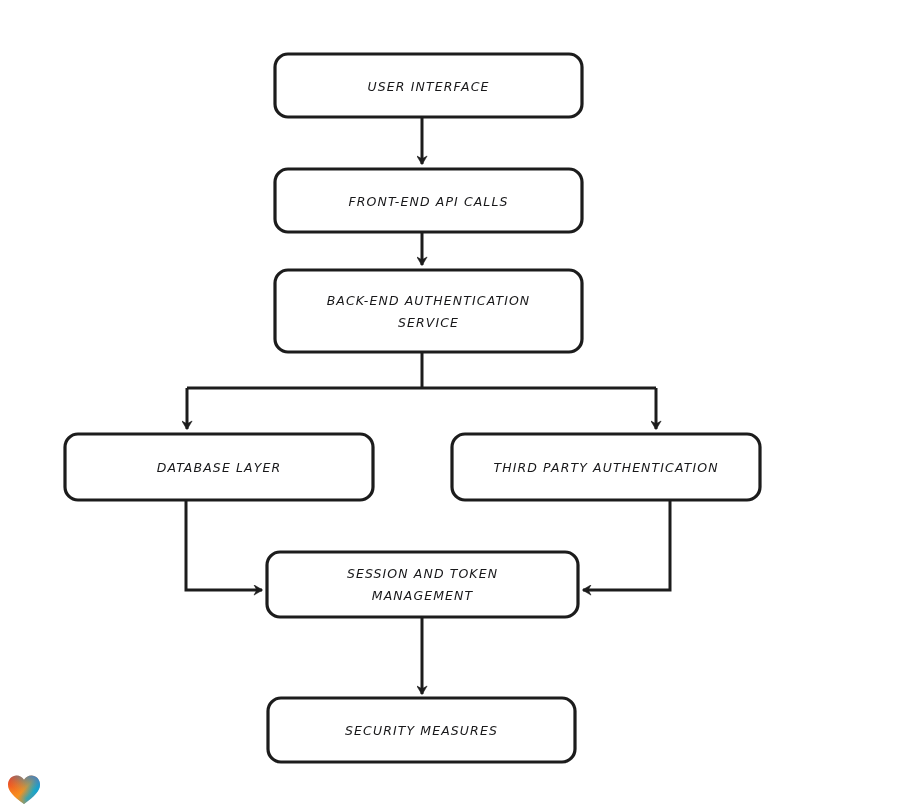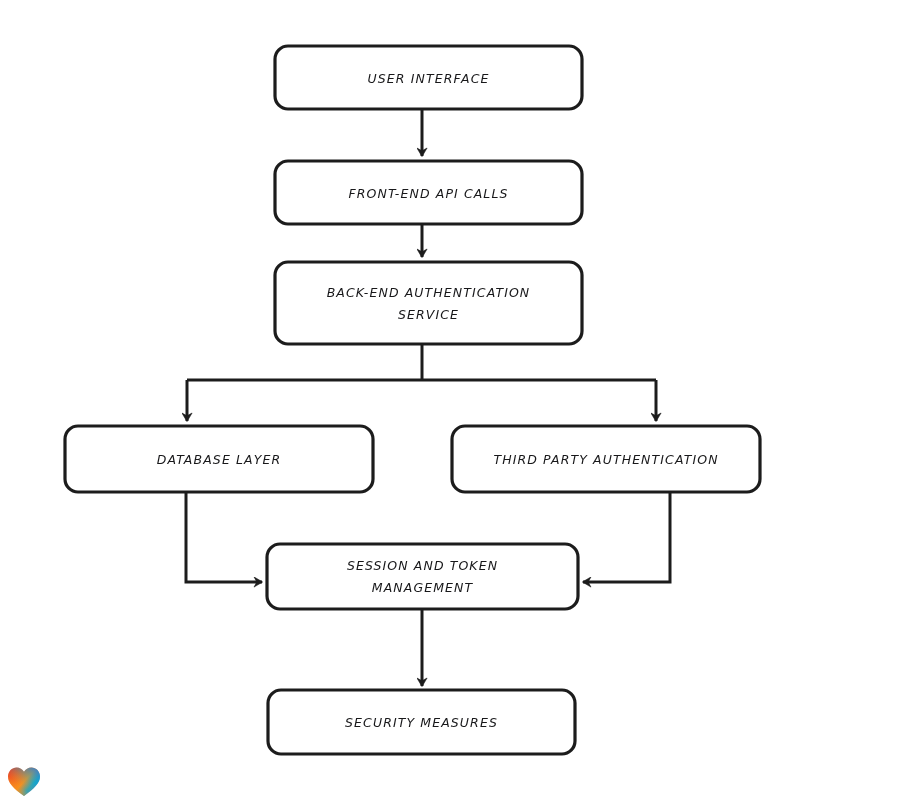--- a/index.html
+++ b/index.html
@@ -10,21 +10,21 @@
   }
   body {
     width: 911px;
     height: 810px;
     position: relative;
     overflow: hidden;
     font-family: "DejaVu Sans", sans-serif;
   }
   #canvas {
     position: absolute;
-    top: 4px; left: 0;
+    top: 12px; left: 0;
     width: 911px;
     height: 698px;
   }
   .flow-svg {
     position: absolute;
     top: 0; left: 0;
     width: 911px;
     height: 810px;
   }
   .node-box {

